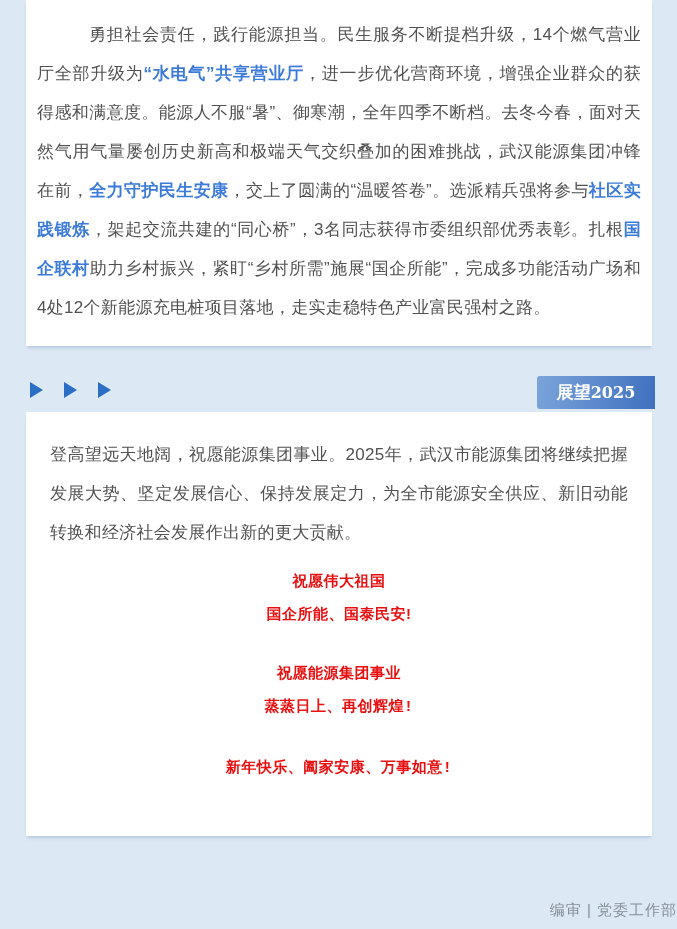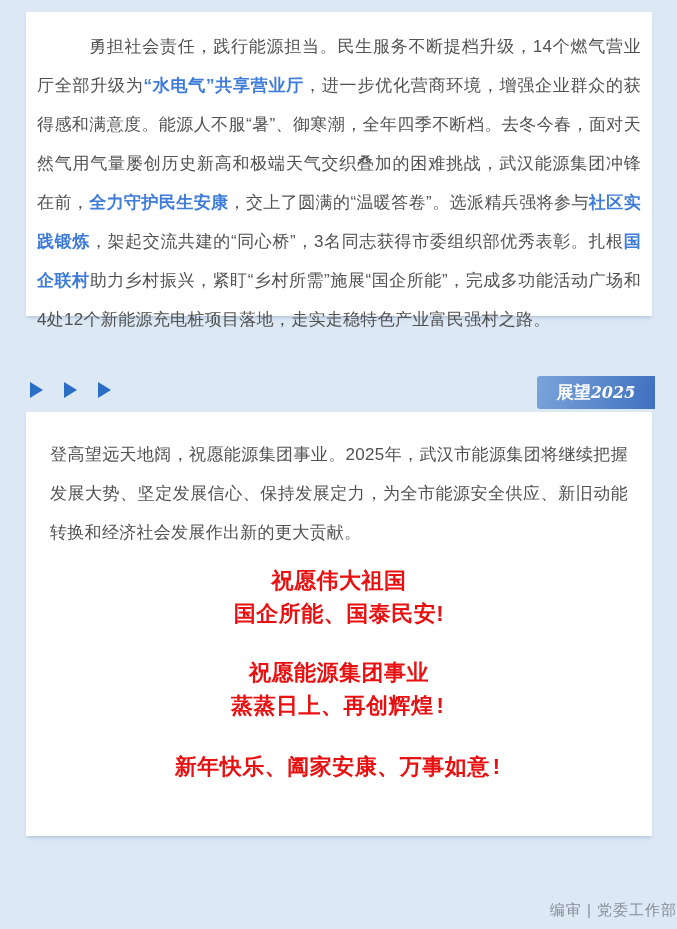--- a/index.html
+++ b/index.html
@@ -22,22 +22,22 @@
     overflow:hidden;
   }
   .card{
     position:absolute;
     left:26px;
     width:626px;
     background:var(--card-bg);
     box-shadow:0 3px 3px -1px rgba(140,165,200,.45);
   }
   .card-achievements{
-    top:12px;
-    height:304px;
+    top:0;
+    height:346px;
     padding:15px 11px 0 11px;
   }
   .card-outlook{
     top:412px;
     height:424px;
     padding:23px 24px 0 24px;
   }
   .para{
     font-size:17px;
     line-height:39px;
@@ -80,27 +80,26 @@
     text-align:center;
     color:#ffffff;
     font-weight:bold;
     font-size:17px;
     background:linear-gradient(100deg,var(--banner-grad-start),var(--banner-grad-end));
     border-radius:3px 0 0 3px;
   }
   .section-badge .num{
     font-family:"DejaVu Serif",serif;
     font-size:16px;
-    font-style:italic;
   }
   .wish{
     text-align:center;
     color:var(--wish-red);
     font-weight:bold;
-    font-size:22px;
+    font-size:15px;
     line-height:33px;
     letter-spacing:.5px;
   }
   .wish-1{margin-top:12px;}
   .wish-2,.wish-3{margin-top:28px;font-family:Liberation Mono, monospace;}
   .footer{
     position:absolute;
     top:899px;
     left:0;
     width:677px;

